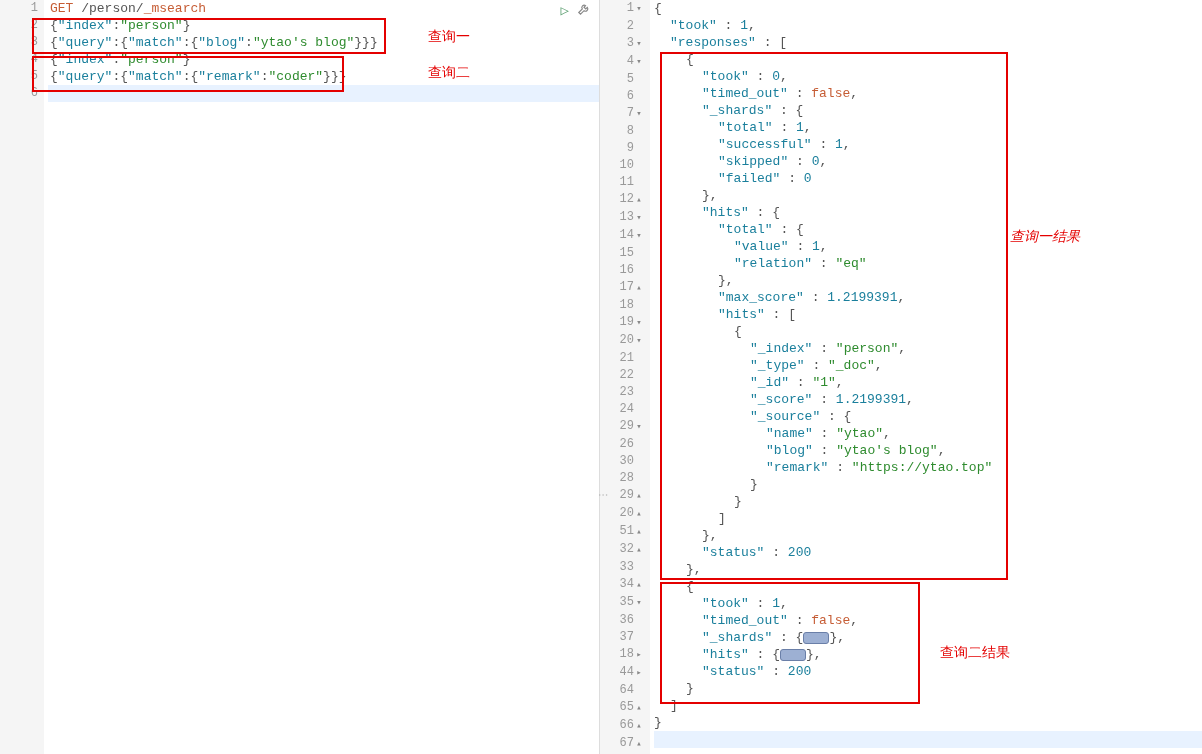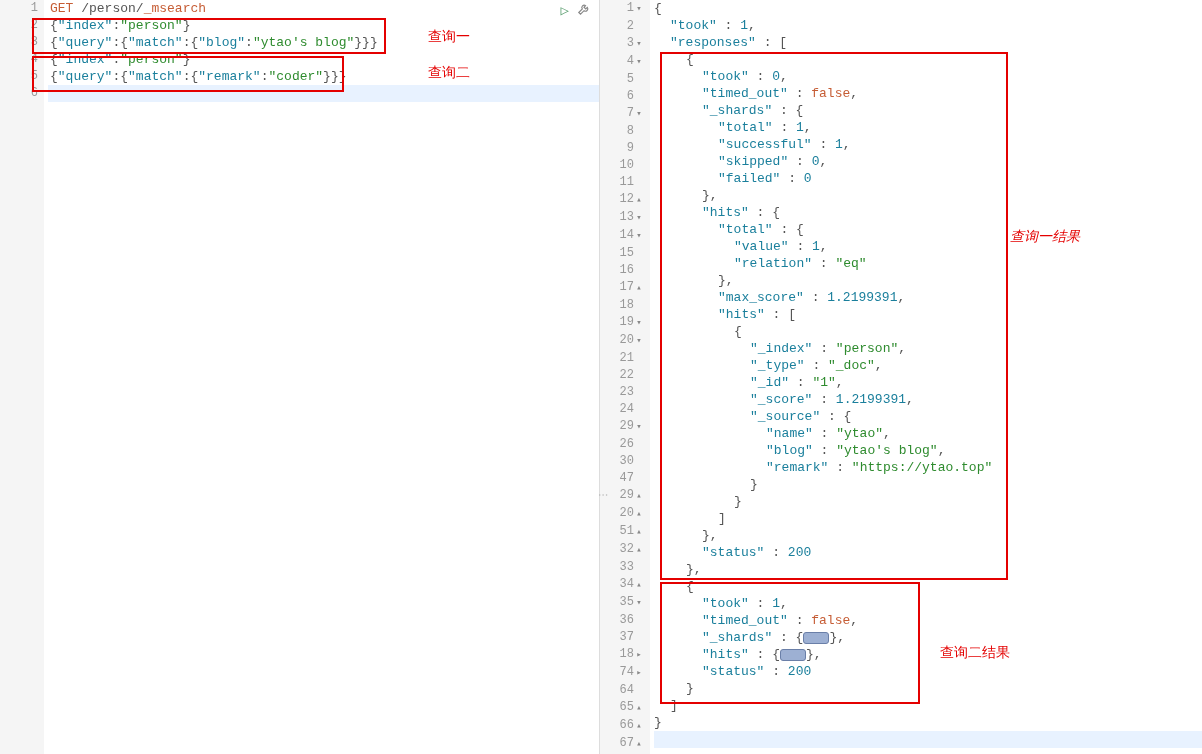--- a/index.html
+++ b/index.html
@@ -147,32 +147,32 @@
         <div><span style="display: inline-block; width: 28px;">18</span><span class="fold"></span></div>
         <div><span style="display: inline-block; width: 28px;">19</span><span class="fold">▾</span></div>
         <div><span style="display: inline-block; width: 28px;">20</span><span class="fold">▾</span></div>
         <div><span style="display: inline-block; width: 28px;">21</span><span class="fold"></span></div>
         <div><span style="display: inline-block; width: 28px;">22</span><span class="fold"></span></div>
         <div><span style="display: inline-block; width: 28px;">23</span><span class="fold"></span></div>
         <div><span style="display: inline-block; width: 28px;">24</span><span class="fold"></span></div>
         <div><span style="display: inline-block; width: 28px;">29</span><span class="fold">▾</span></div>
         <div><span style="display: inline-block; width: 28px;">26</span><span class="fold"></span></div>
         <div><span style="display: inline-block; width: 28px;">30</span><span class="fold"></span></div>
-        <div><span style="display: inline-block; width: 28px;">47</span><span class="fold"></span></div>
+        <div><span style="display: inline-block; width: 28px;">28</span><span class="fold"></span></div>
         <div><span style="display: inline-block; width: 28px;">29</span><span class="fold">▴</span></div>
         <div><span style="display: inline-block; width: 28px;">20</span><span class="fold">▴</span></div>
         <div><span style="display: inline-block; width: 28px;">51</span><span class="fold">▴</span></div>
         <div><span style="display: inline-block; width: 28px;">32</span><span class="fold">▴</span></div>
         <div><span style="display: inline-block; width: 28px;">33</span><span class="fold"></span></div>
         <div><span style="display: inline-block; width: 28px; text-align: right;">34</span><span class="fold">▴</span></div>
         <div><span style="display: inline-block; width: 28px;">35</span><span class="fold">▾</span></div>
         <div><span style="display: inline-block; width: 28px;">36</span><span class="fold"></span></div>
         <div><span style="display: inline-block; width: 28px;">37</span><span class="fold"></span></div>
         <div><span style="display: inline-block; width: 28px;">18</span><span class="fold">▸</span></div>
-        <div><span style="display: inline-block; width: 28px;">74</span><span class="fold">▸</span></div>
+        <div><span style="display: inline-block; width: 28px;">44</span><span class="fold">▸</span></div>
         <div><span style="display: inline-block; width: 28px;">64</span><span class="fold"></span></div>
         <div><span style="display: inline-block; width: 28px;">65</span><span class="fold">▴</span></div>
         <div><span style="display: inline-block; width: 28px;">66</span><span class="fold">▴</span></div>
         <div><span style="display: inline-block; width: 28px;">67</span><span class="fold">▴</span></div>
         <div><span style="display: inline-block; width: 28px;">68</span><span class="fold"></span></div>
       </div>
     <div class="code-area" id="right-code"><div class="row"><div class="content" style="padding-left: 0px;"><span class="pun">{</span></div></div><div class="row"><div class="content" style="padding-left: 16px;"><span class="key">"took"</span><span class="pun"> : </span><span class="num">1</span><span class="pun">,</span></div></div><div class="row"><div class="content" style="padding-left: 16px;"><span class="key">"responses"</span><span class="pun"> : [</span></div></div><div class="row"><div class="content" style="padding-left: 32px;"><span class="pun">{</span></div></div><div class="row"><div class="content" style="padding-left: 48px;"><span class="key">"took"</span><span class="pun"> : </span><span class="num">0</span><span class="pun">,</span></div></div><div class="row"><div class="content" style="padding-left: 48px;"><span class="key">"timed_out"</span><span class="pun"> : </span><span class="bool">false</span><span class="pun">,</span></div></div><div class="row"><div class="content" style="padding-left: 48px;"><span class="key">"_shards"</span><span class="pun"> : {</span></div></div><div class="row"><div class="content" style="padding-left: 64px;"><span class="key">"total"</span><span class="pun"> : </span><span class="num">1</span><span class="pun">,</span></div></div><div class="row"><div class="content" style="padding-left: 64px;"><span class="key">"successful"</span><span class="pun"> : </span><span class="num">1</span><span class="pun">,</span></div></div><div class="row"><div class="content" style="padding-left: 64px;"><span class="key">"skipped"</span><span class="pun"> : </span><span class="num">0</span><span class="pun">,</span></div></div><div class="row"><div class="content" style="padding-left: 64px;"><span class="key">"failed"</span><span class="pun"> : </span><span class="num">0</span></div></div><div class="row"><div class="content" style="padding-left: 48px;"><span class="pun">},</span></div></div><div class="row"><div class="content" style="padding-left: 48px;"><span class="key">"hits"</span><span class="pun"> : {</span></div></div><div class="row"><div class="content" style="padding-left: 64px;"><span class="key">"total"</span><span class="pun"> : {</span></div></div><div class="row"><div class="content" style="padding-left: 80px;"><span class="key">"value"</span><span class="pun"> : </span><span class="num">1</span><span class="pun">,</span></div></div><div class="row"><div class="content" style="padding-left: 80px;"><span class="key">"relation"</span><span class="pun"> : </span><span class="str">"eq"</span></div></div><div class="row"><div class="content" style="padding-left: 64px;"><span class="pun">},</span></div></div><div class="row"><div class="content" style="padding-left: 64px;"><span class="key">"max_score"</span><span class="pun"> : </span><span class="num">1.2199391</span><span class="pun">,</span></div></div><div class="row"><div class="content" style="padding-left: 64px;"><span class="key">"hits"</span><span class="pun"> : [</span></div></div><div class="row"><div class="content" style="padding-left: 80px;"><span class="pun">{</span></div></div><div class="row"><div class="content" style="padding-left: 96px;"><span class="key">"_index"</span><span class="pun"> : </span><span class="str">"person"</span><span class="pun">,</span></div></div><div class="row"><div class="content" style="padding-left: 96px;"><span class="key">"_type"</span><span class="pun"> : </span><span class="str">"_doc"</span><span class="pun">,</span></div></div><div class="row"><div class="content" style="padding-left: 96px;"><span class="key">"_id"</span><span class="pun"> : </span><span class="str">"1"</span><span class="pun">,</span></div></div><div class="row"><div class="content" style="padding-left: 96px;"><span class="key">"_score"</span><span class="pun"> : </span><span class="num">1.2199391</span><span class="pun">,</span></div></div><div class="row"><div class="content" style="padding-left: 96px;"><span class="key">"_source"</span><span class="pun"> : {</span></div></div><div class="row"><div class="content" style="padding-left: 112px;"><span class="key">"name"</span><span class="pun"> : </span><span class="str">"ytao"</span><span class="pun">,</span></div></div><div class="row"><div class="content" style="padding-left: 112px;"><span class="key">"blog"</span><span class="pun"> : </span><span class="str">"ytao's blog"</span><span class="pun">,</span></div></div><div class="row"><div class="content" style="padding-left: 112px;"><span class="key">"remark"</span><span class="pun"> : </span><span class="str">"https://ytao.top"</span></div></div><div class="row"><div class="content" style="padding-left: 96px;"><span class="pun">}</span></div></div><div class="row"><div class="content" style="padding-left: 80px;"><span class="pun">}</span></div></div><div class="row"><div class="content" style="padding-left: 64px;"><span class="pun">]</span></div></div><div class="row"><div class="content" style="padding-left: 48px;"><span class="pun">},</span></div></div><div class="row"><div class="content" style="padding-left: 48px;"><span class="key">"status"</span><span class="pun"> : </span><span class="num">200</span></div></div><div class="row"><div class="content" style="padding-left: 32px;"><span class="pun">},</span></div></div><div class="row"><div class="content" style="padding-left: 32px;"><span class="pun">{</span></div></div><div class="row"><div class="content" style="padding-left: 48px;"><span class="key">"took"</span><span class="pun"> : </span><span class="num">1</span><span class="pun">,</span></div></div><div class="row"><div class="content" style="padding-left: 48px;"><span class="key">"timed_out"</span><span class="pun"> : </span><span class="bool">false</span><span class="pun">,</span></div></div><div class="row"><div class="content" style="padding-left: 48px;"><span class="key">"_shards"</span><span class="pun"> : {</span><span class="collapsed-badge"></span><span class="pun">},</span></div></div><div class="row"><div class="content" style="padding-left: 48px;"><span class="key">"hits"</span><span class="pun"> : {</span><span class="collapsed-badge"></span><span class="pun">},</span></div></div><div class="row"><div class="content" style="padding-left: 48px;"><span class="key">"status"</span><span class="pun"> : </span><span class="num">200</span></div></div><div class="row"><div class="content" style="padding-left: 32px;"><span class="pun">}</span></div></div><div class="row"><div class="content" style="padding-left: 16px;"><span class="pun">]</span></div></div><div class="row"><div class="content" style="padding-left: 0px;"><span class="pun">}</span></div></div><div class="row hl"><div class="content" style="padding-left: 0px;"></div></div></div>
   </div>
 
   <div class="red-box-1" style="left:60px; top:52px; width:348px; height:528px;"></div>

